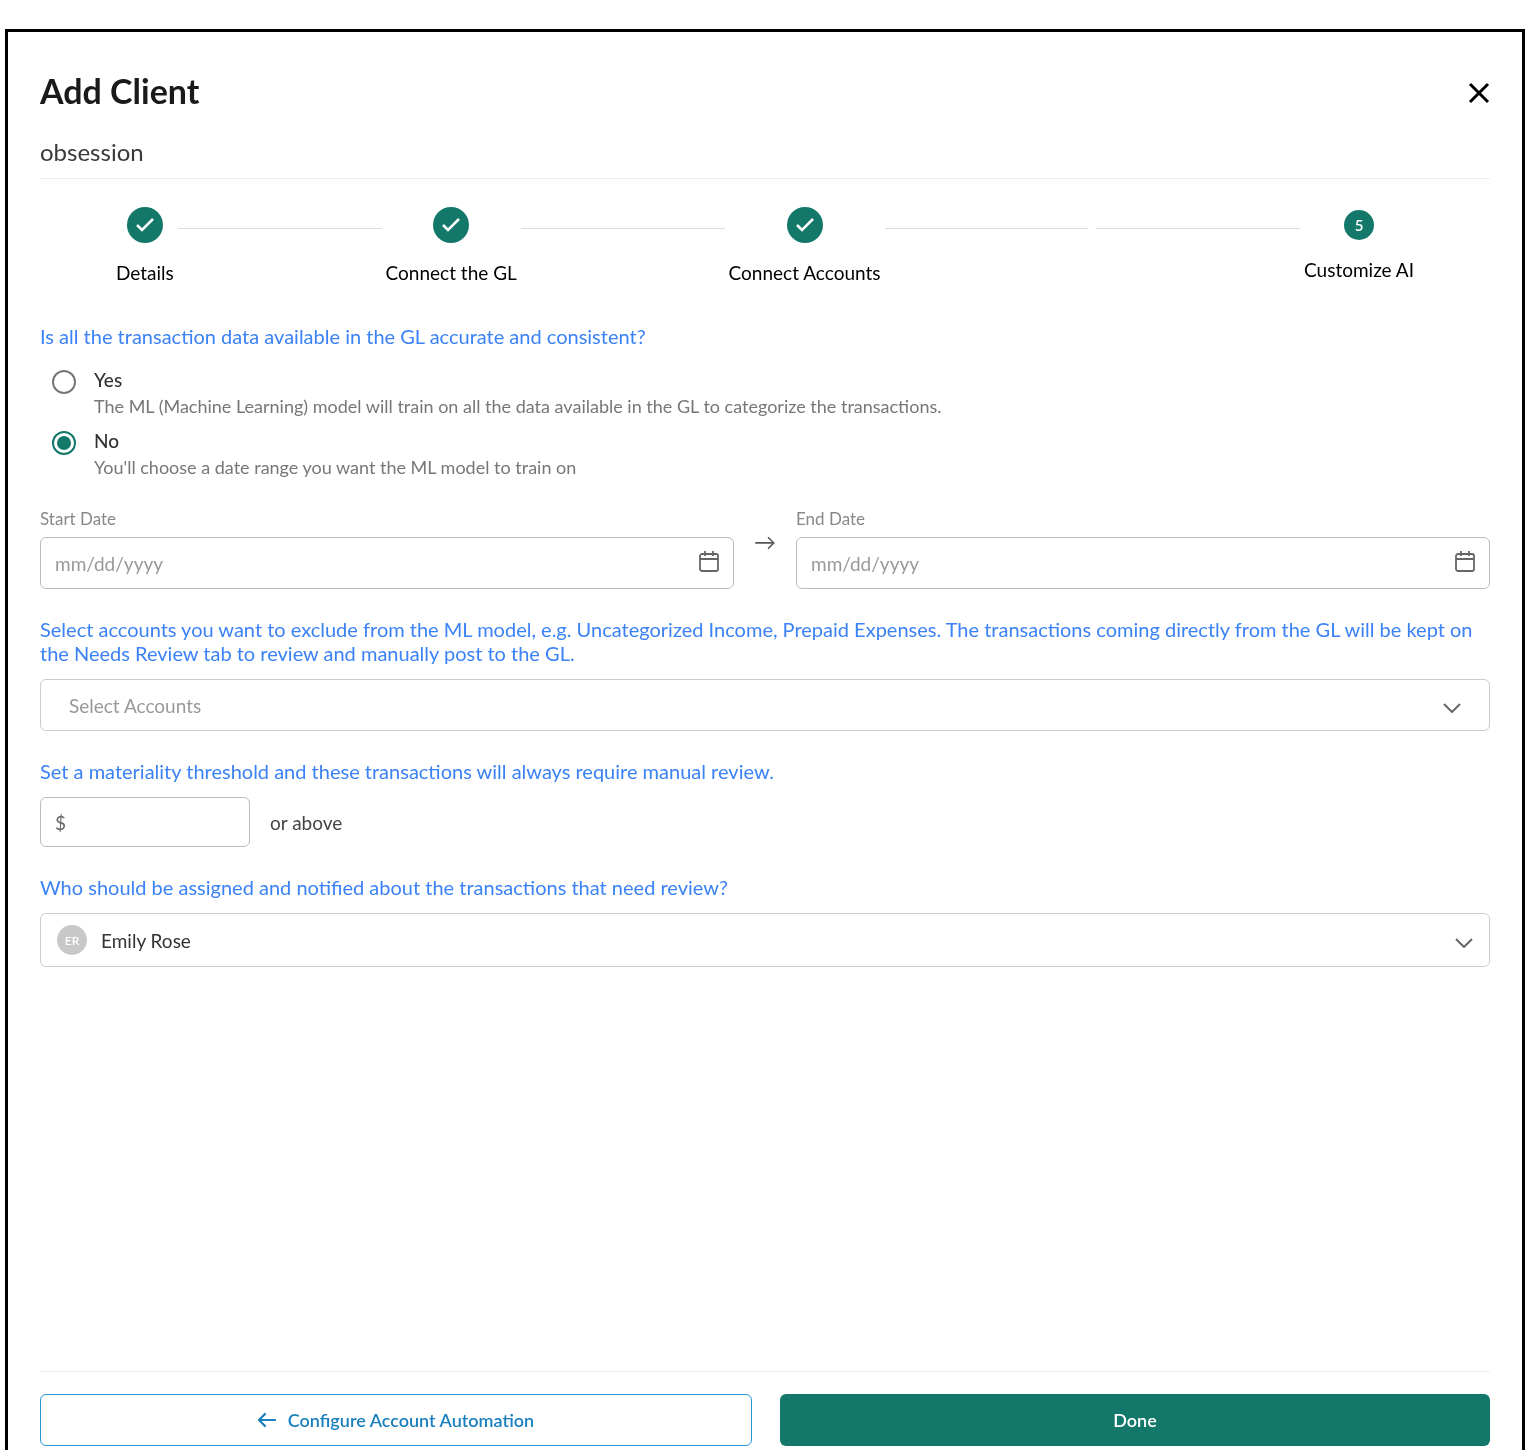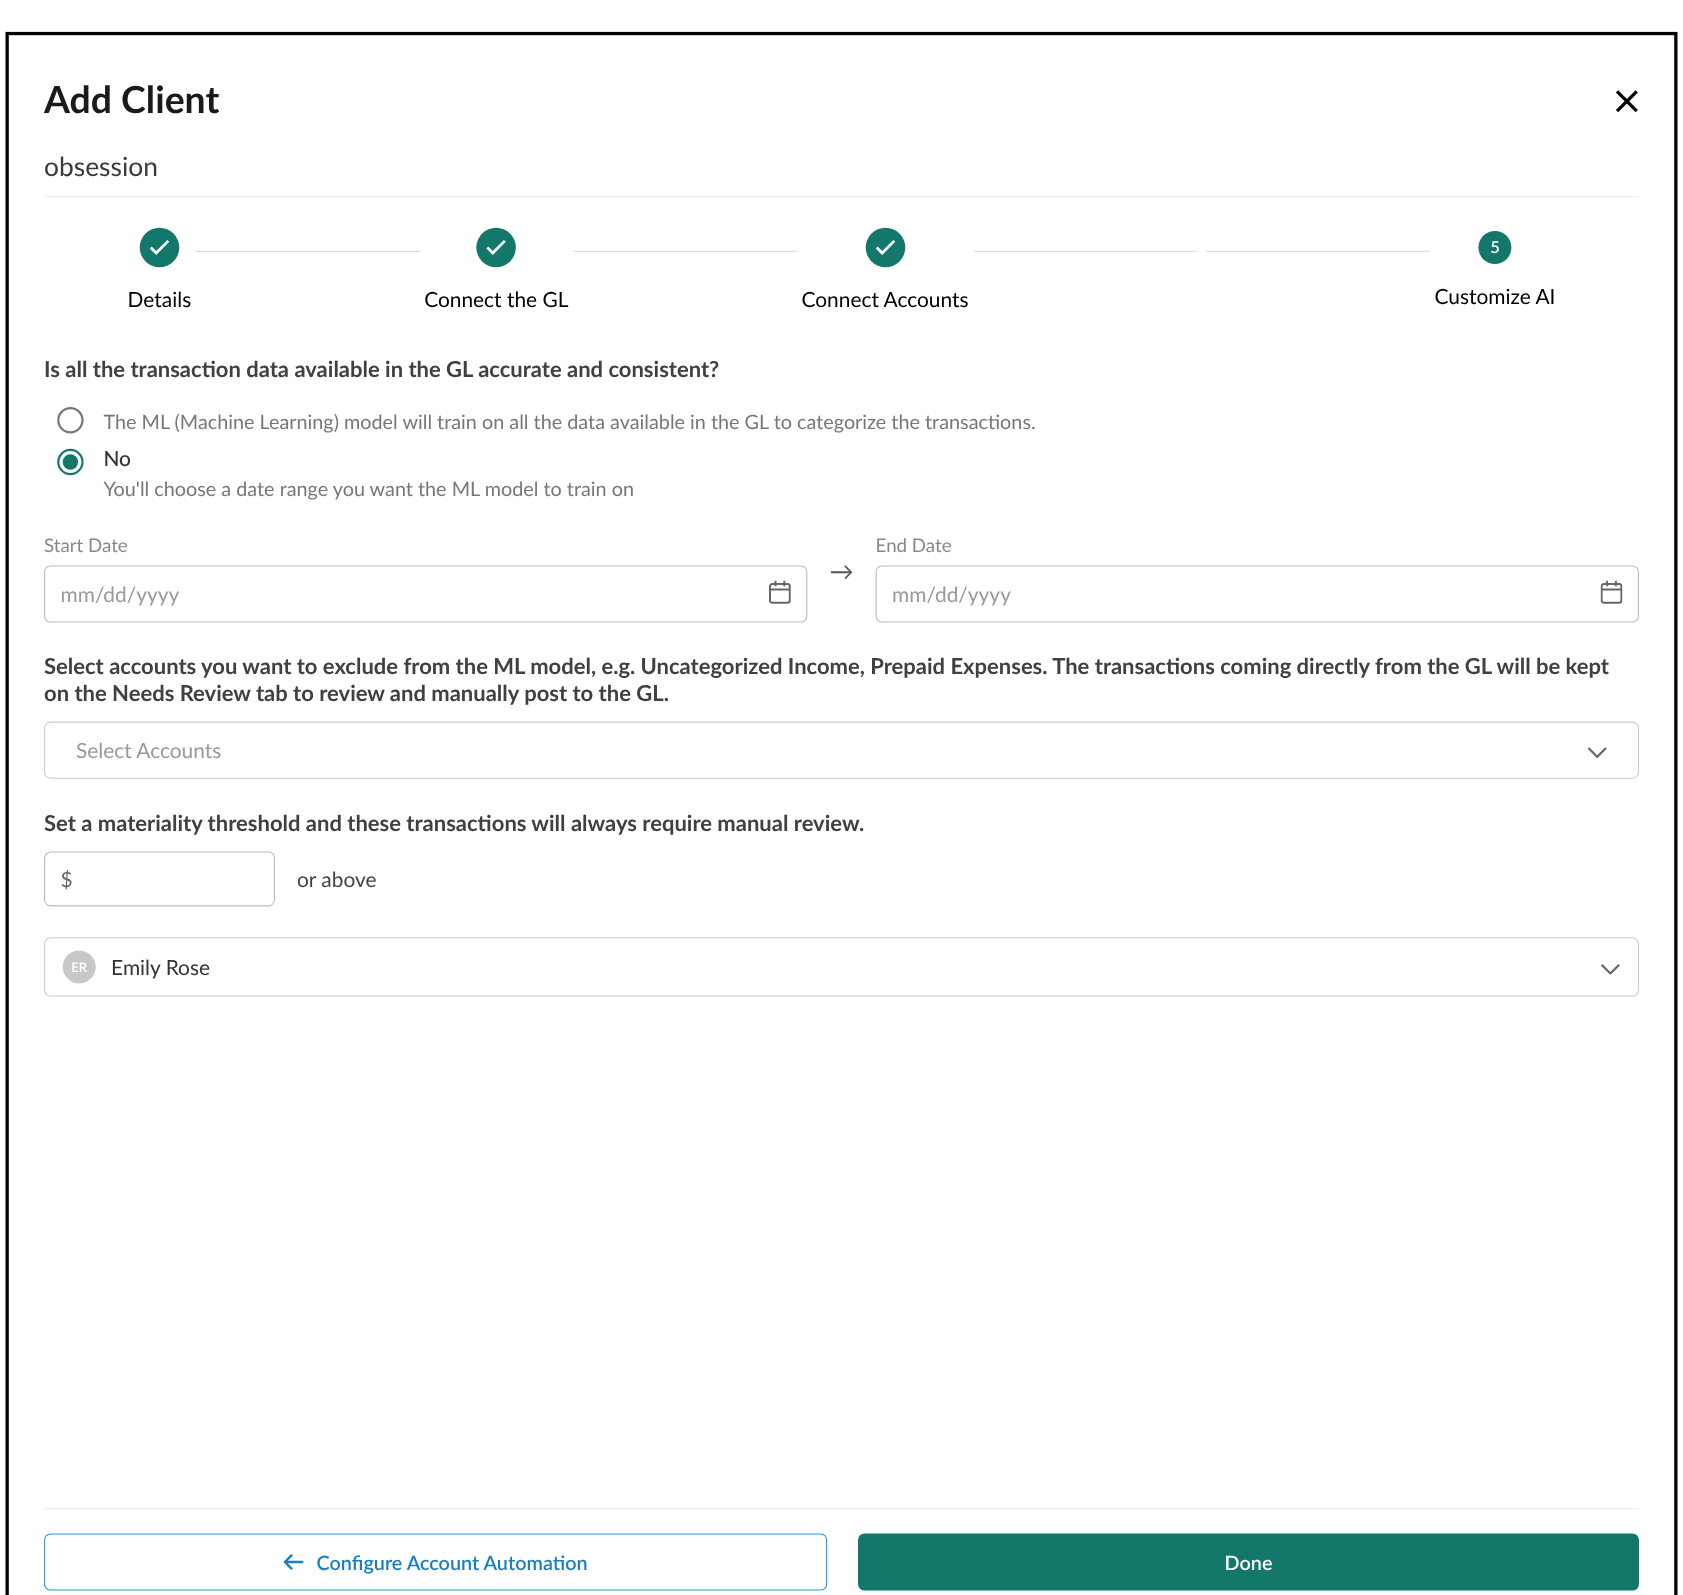--- a/index.html
+++ b/index.html
@@ -98,23 +98,22 @@
     .info-icon {
       color: #0d6fbf;
       font-size: 24px;
     }
     .info-text {
       font-size: 19px;
       color: #555;
     }
     .question {
       font-size: 20px;
-      color: #404040;
+      color: #3b82f6;
       margin-bottom: 14px;
-      font-weight: bold;
     }
     .radio-group {
       margin-bottom: 24px;
     }
     .radio-row {
       display: flex;
       align-items: flex-start;
       padding: 6px 0 6px 12px;
     }
     .radio-btn {
@@ -341,20 +340,21 @@
     </div>
   </div>
 
 
   <div class="question">Is all the transaction data available in the GL accurate and consistent?</div>
 
   <div class="radio-group">
     <div class="radio-row">
       <div class="radio-btn"></div>
       <div class="radio-content">
+        <div class="opt-label">Yes</div>
         <div class="opt-desc">The ML (Machine Learning) model will train on all the data available in the GL to categorize the transactions.</div>
       </div>
     </div>
     <div class="radio-row">
       <div class="radio-btn selected"></div>
       <div class="radio-content">
         <div class="opt-label">No</div>
         <div class="opt-desc">You'll choose a date range you want the ML model to train on</div>
       </div>
     </div>
@@ -399,20 +399,21 @@
   </div>
 
   <div class="question">Set a materiality threshold and these transactions will always require manual review.</div>
   <div class="threshold-row">
     <div class="threshold-input">
       <span>$</span>
     </div>
     <span class="threshold-suffix">or above</span>
   </div>
 
+  <div class="question">Who should be assigned and notified about the transactions that need review?</div>
   <div class="assignee-wrap">
     <div class="assignee-left">
       <div class="avatar">ER</div>
       <span>Emily Rose</span>
     </div>
     <span class="chev">
       <svg width="18" height="10" viewBox="0 0 18 10">
           <path d="M1 1 L9 9 L17 1" stroke="#666" stroke-width="2" fill="none"></path>
         </svg>
     </span>

